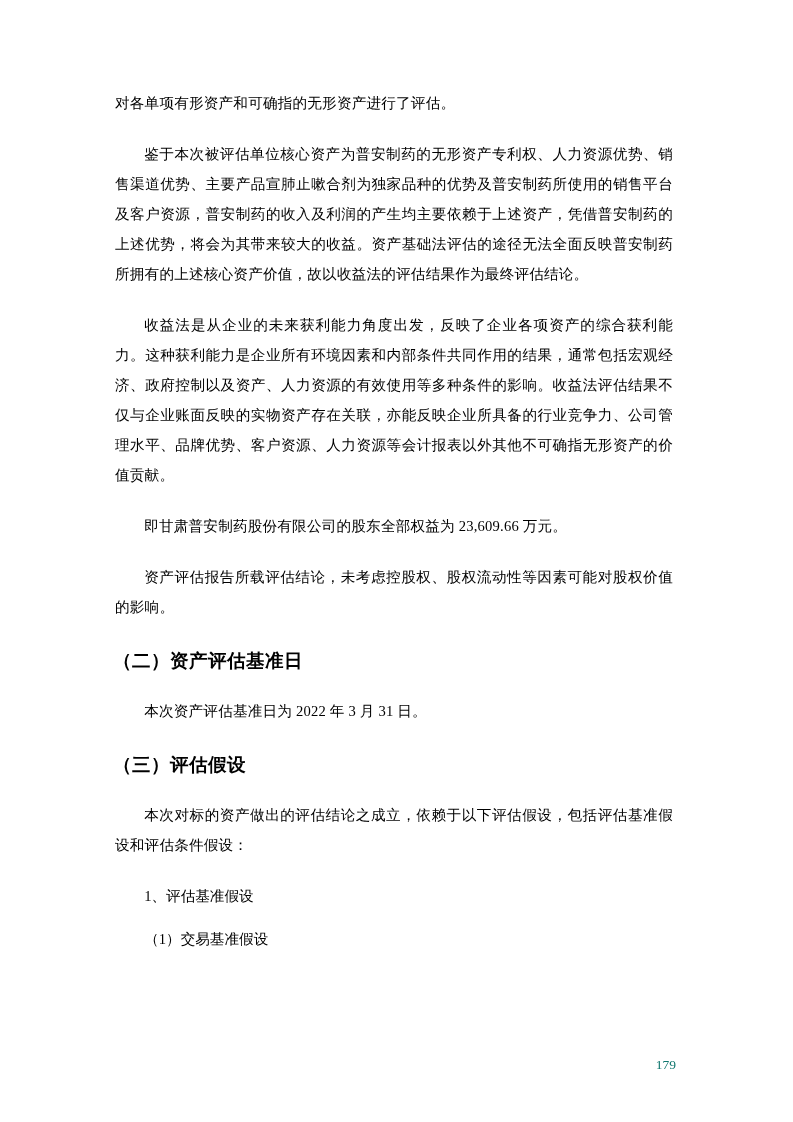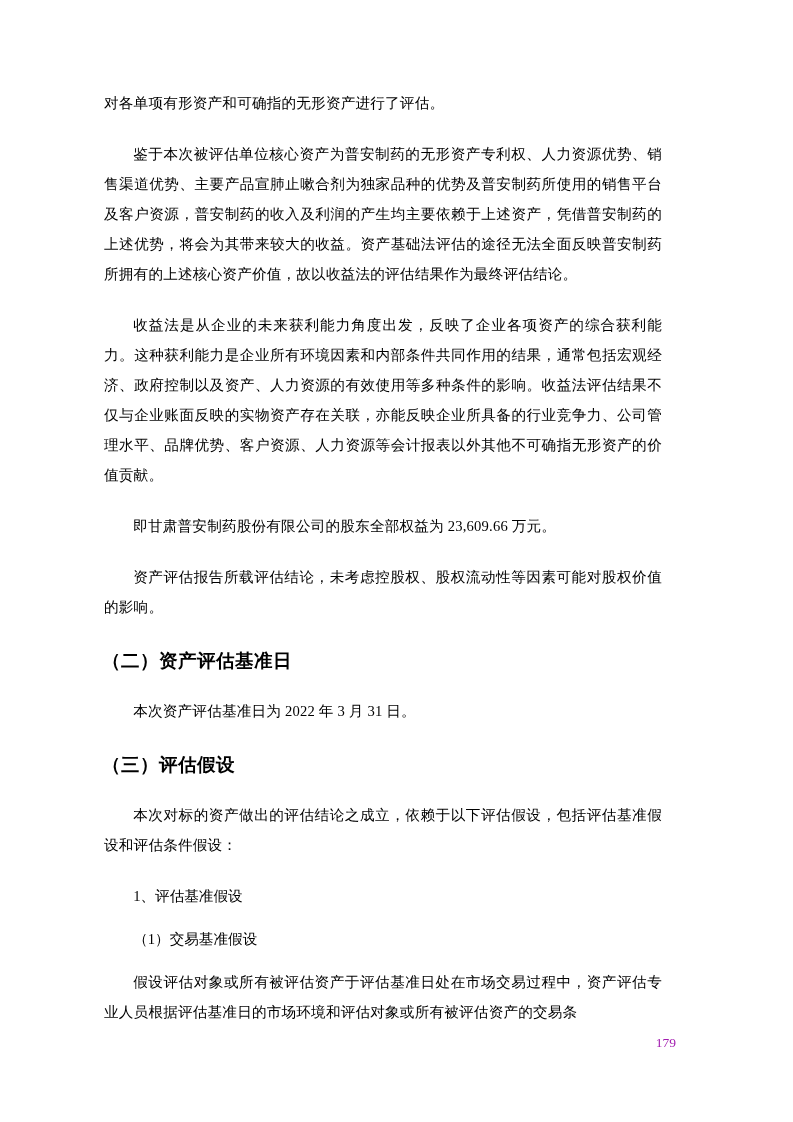--- a/index.html
+++ b/index.html
@@ -15,21 +15,21 @@
     font-family: "Liberation Serif", "DejaVu Serif", serif;
     color: #000000;
   }
   .page {
     position: absolute;
     inset: 0;
     background: #ffffff;
   }
   .content {
     position: absolute;
-    left: 104px;
+    left: 115px;
     width: 558px;
     top: 88px;
   }
   p.body-para {
     margin: 0 0 21px 0;
     font-size: 14.6px;
     line-height: 30px;
     text-align: justify;
     text-indent: 2em;
     letter-spacing: 0.2px;
@@ -49,24 +49,24 @@
   p.list-item {
     margin: 0 0 13px 0;
     font-size: 14.6px;
     line-height: 30px;
     text-indent: 2em;
     font-family: Liberation Serif, serif;
   }
   .page-number {
     position: absolute;
     right: 117px;
-    top: 1035px;
+    top: 1057px;
     font-size: 13.5px;
     font-family: "Liberation Serif", "DejaVu Serif", serif;
-    color: #a21caf;
+    color: #0f766e;
   }
 </style>
 </head>
 <body>
 
 <div class="page">
   <div class="content">
 
     <p class="body-para no-indent">对各单项有形资产和可确指的无形资产进行了评估。</p>
 
@@ -83,18 +83,17 @@
     <p class="body-para">本次资产评估基准日为 2022 年 3 月 31 日。</p>
 
     <h2 class="section-heading">（三）评估假设</h2>
 
     <p class="body-para">本次对标的资产做出的评估结论之成立，依赖于以下评估假设，包括评估基准假设和评估条件假设：</p>
 
     <p class="list-item">1、评估基准假设</p>
 
     <p class="list-item">（1）交易基准假设</p>
 
-    <p class="body-para">假设评估对象或所有被评估资产于评估基准日处在市场交易过程中，资产评估专业人员根据评估基准日的市场环境和评估对象或所有被评估资产的交易条</p>
 
   </div>
 
   <div class="page-number">179</div>
 </div>
 
 </body></html>

